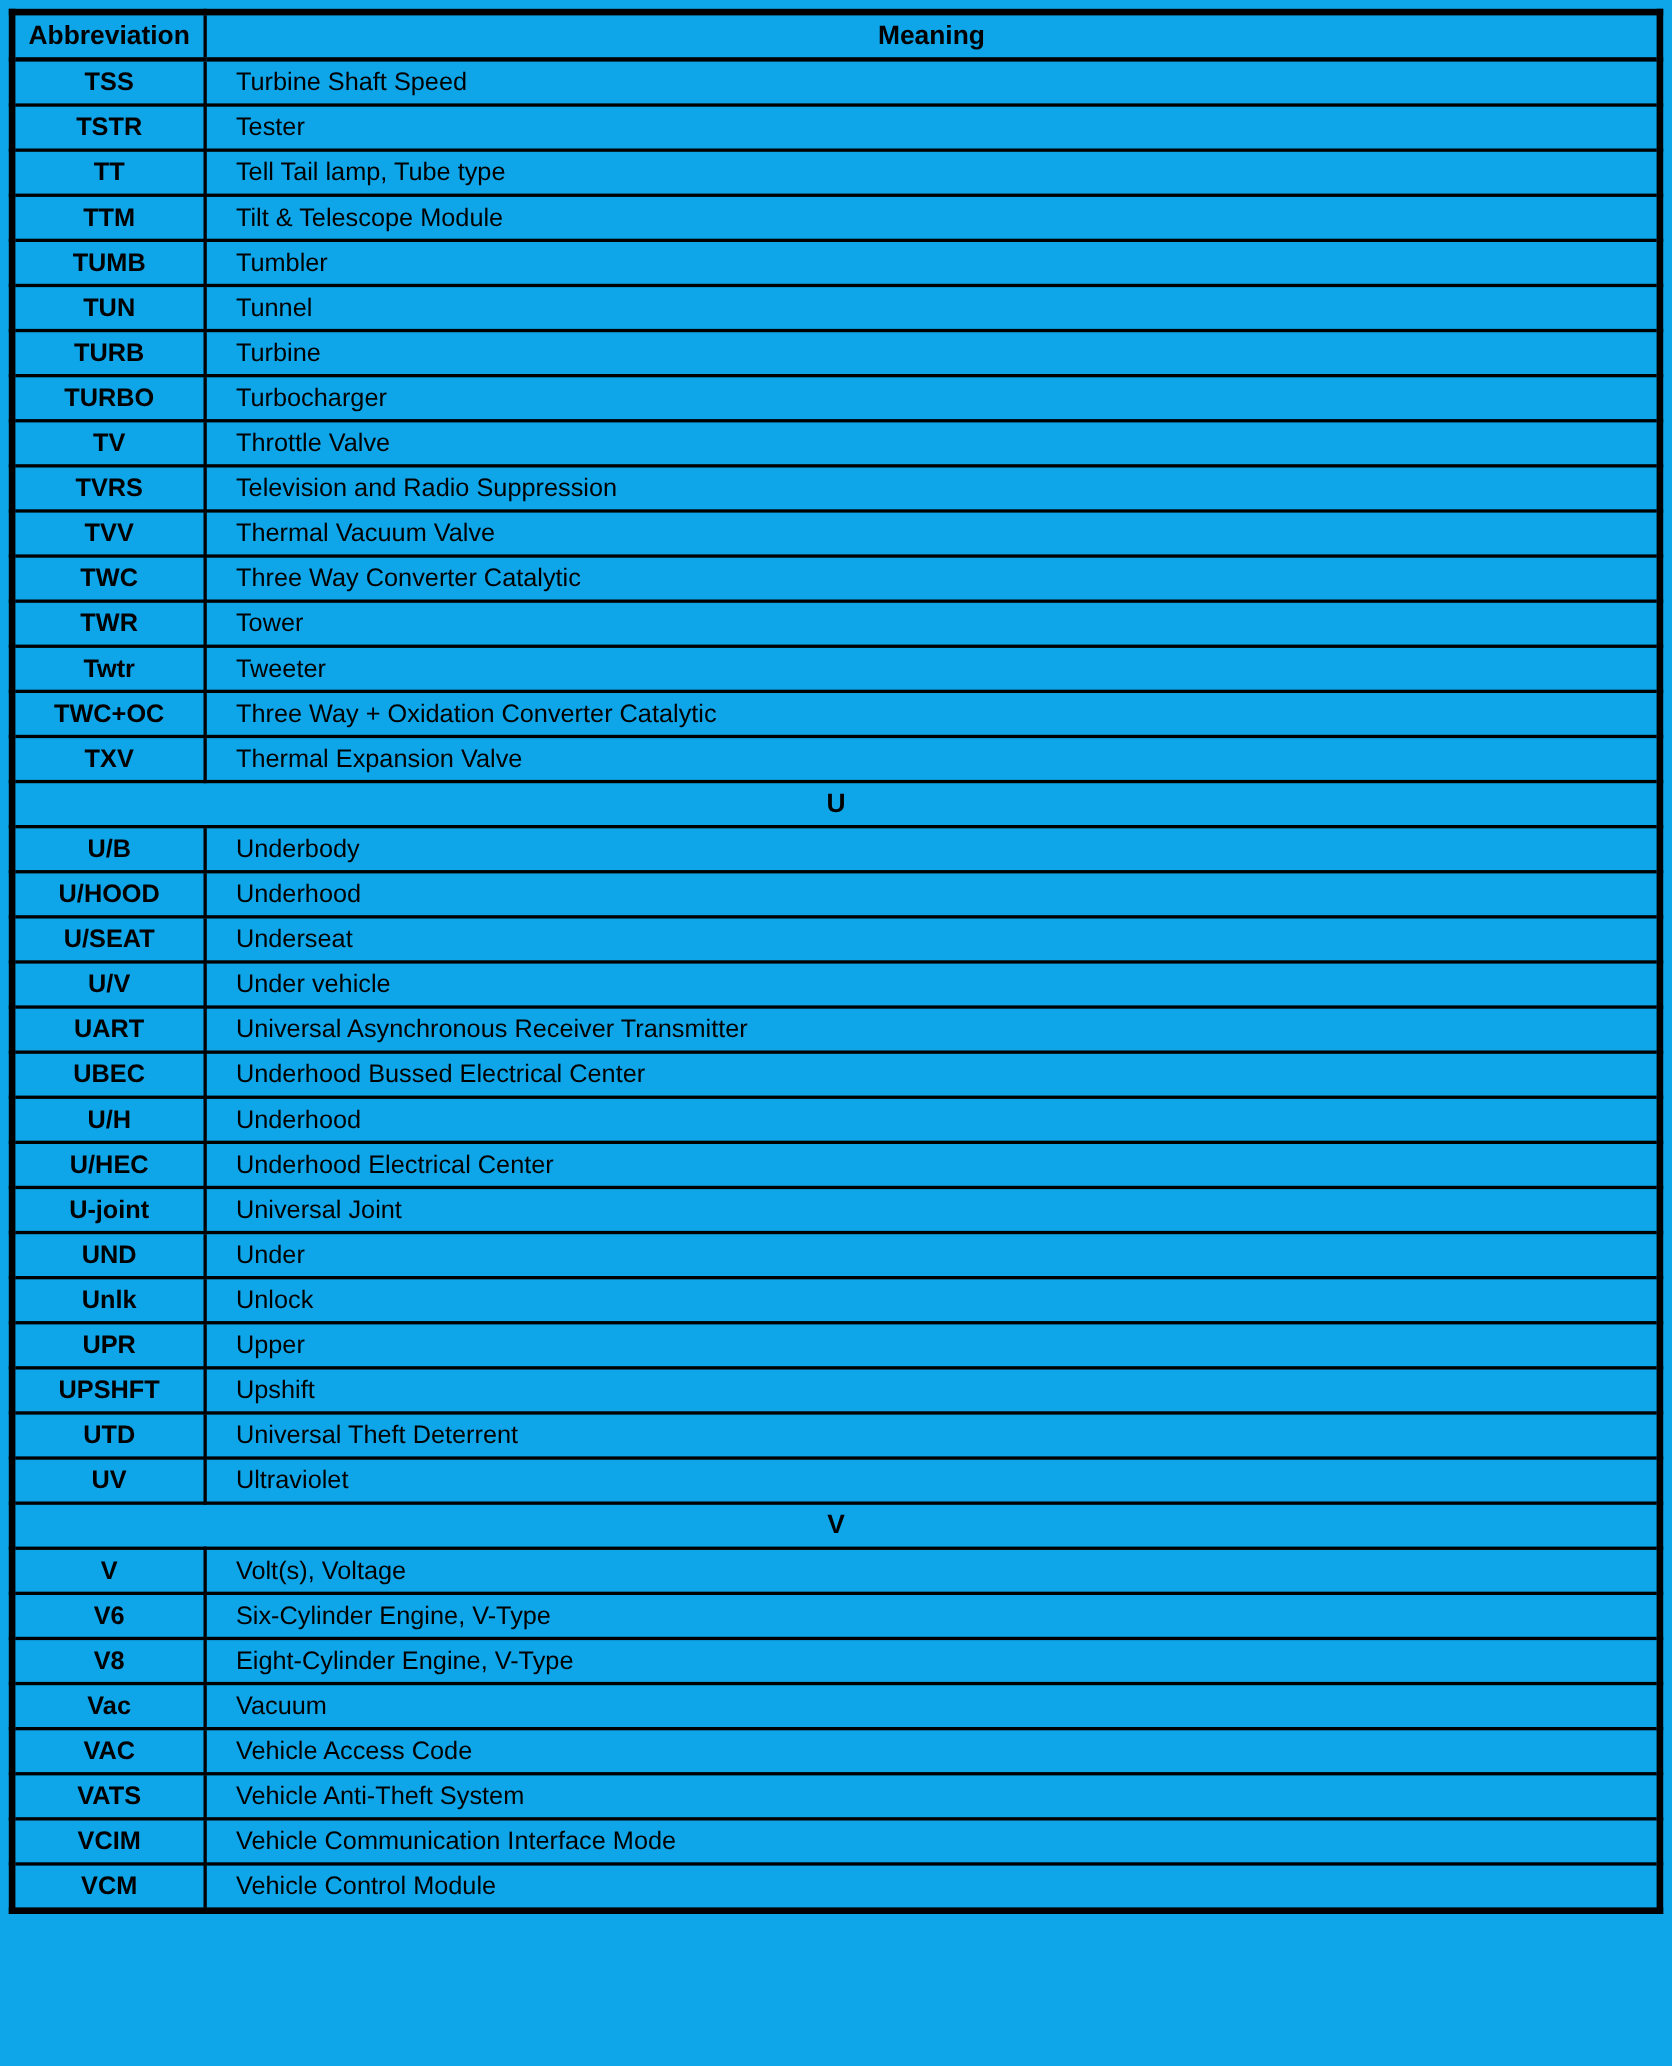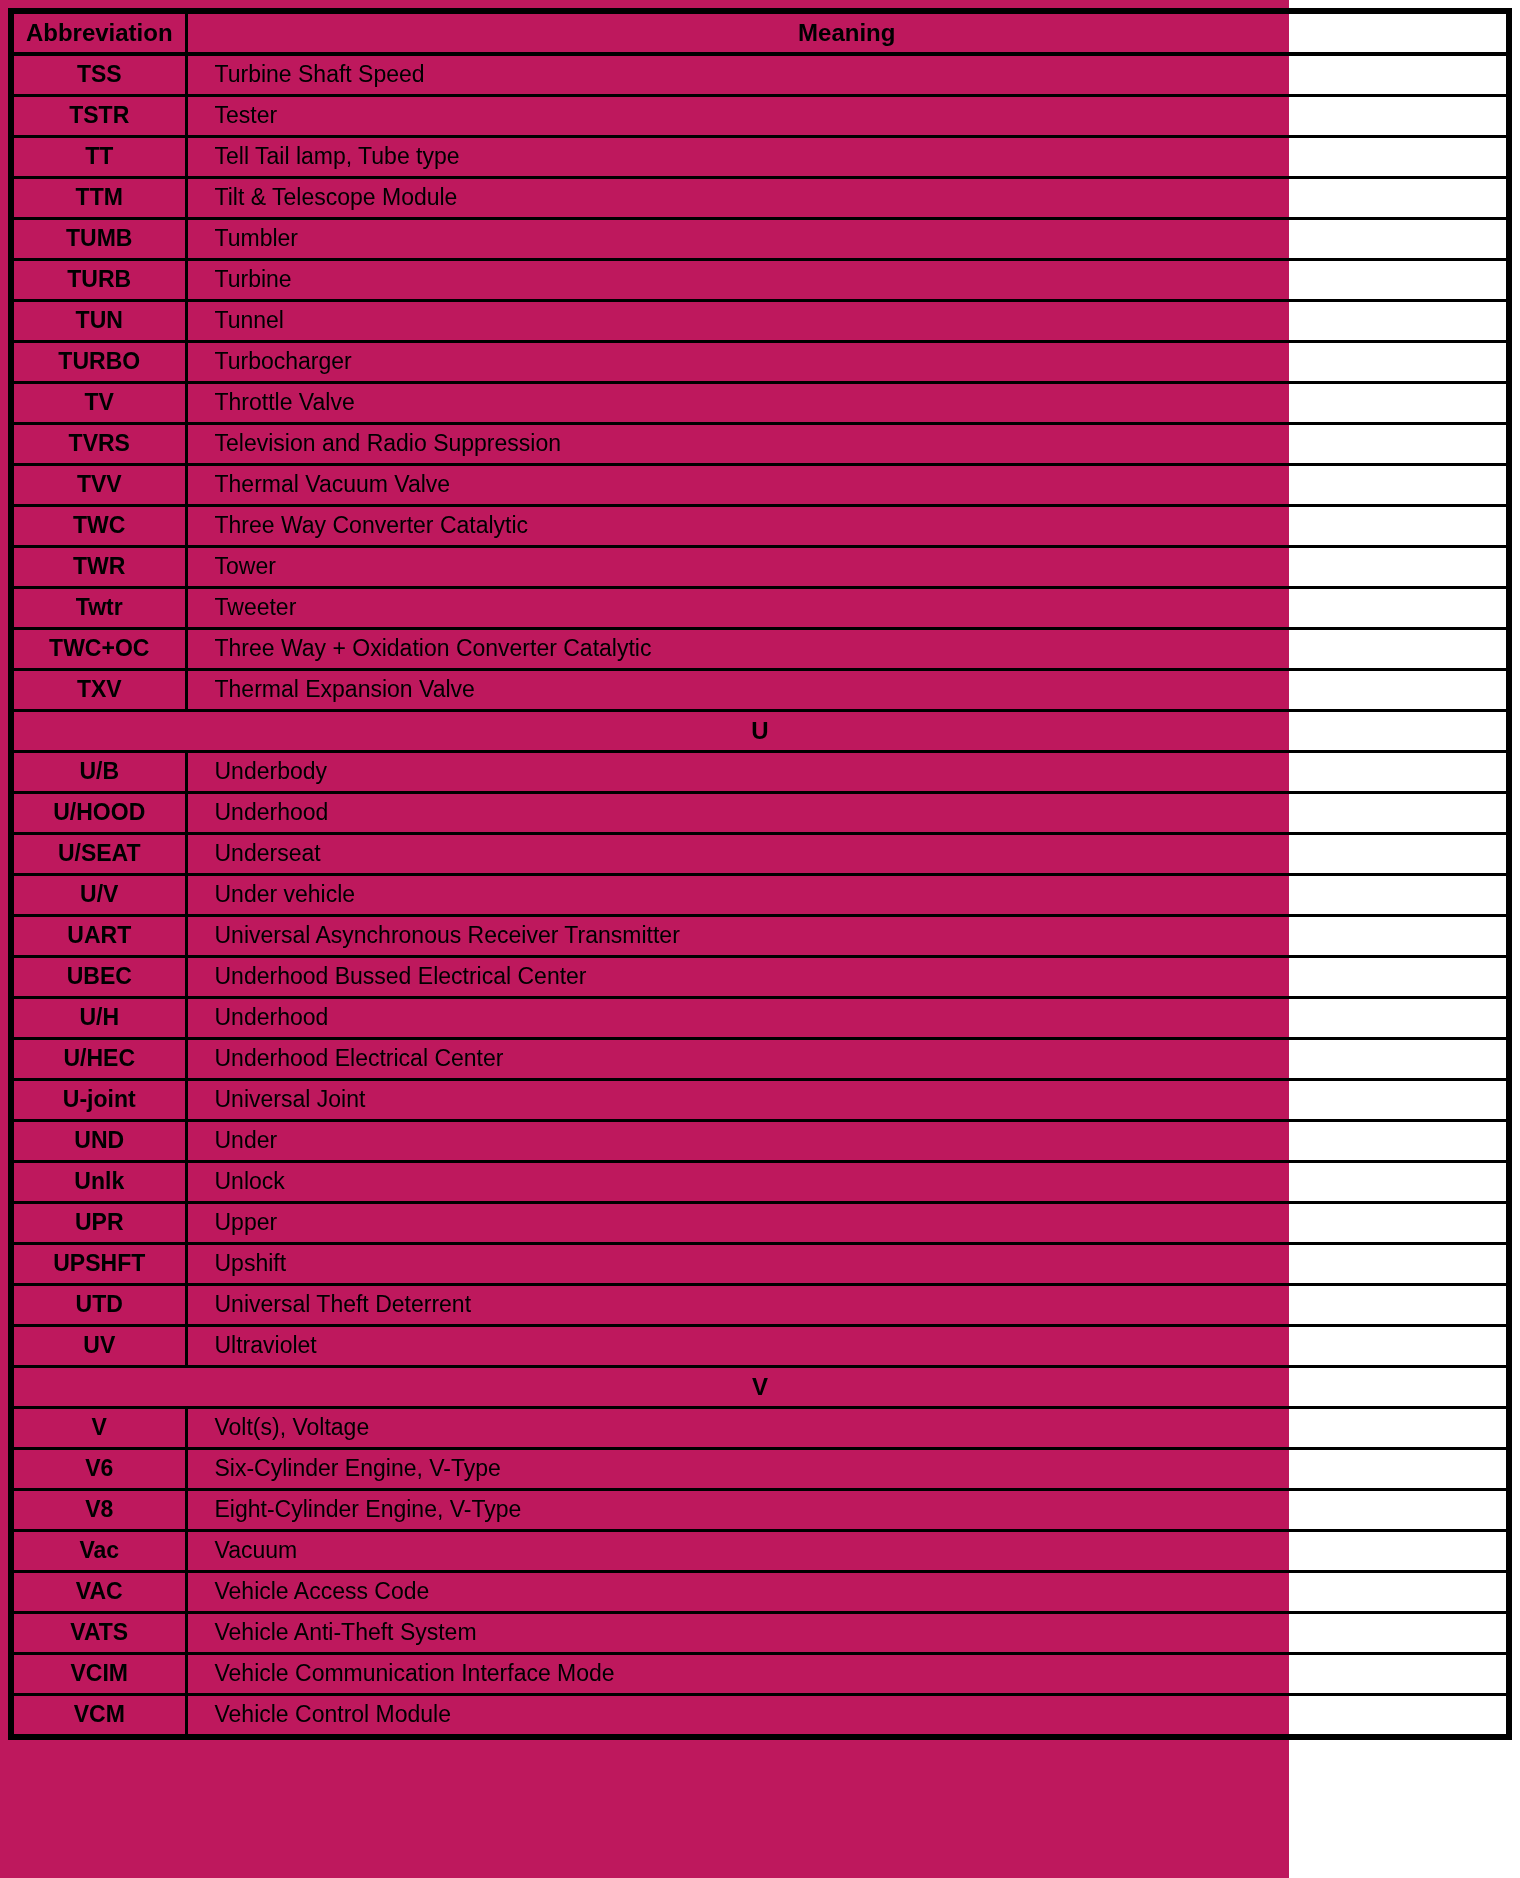--- a/index.html
+++ b/index.html
@@ -1,24 +1,24 @@
 <!DOCTYPE html>
 <html><head>
 <meta charset="utf-8">
 <style>
   html, body {
     margin: 0;
     padding: 0;
     background: #ffffff;
   }
   .page {
-    width: 1289px;
+    width: 1520px;
     height: 1878px;
     box-sizing: border-box;
-    background: #be185d;
+    background: #0ea5e9;
     padding: 8px 8px 0 8px;
     font-family: "Liberation Sans", sans-serif;
     color: #000000;
   }
   table.abbr-table {
     border-collapse: collapse;
     table-layout: fixed;
     width: 1504px;
     border: 6px solid #000000;
   }
@@ -90,27 +90,27 @@
     <td class="cell-abbr">TTM</td>
     <td class="cell-meaning">Tilt &amp; Telescope Module</td>
   </tr>
 
   <tr>
     <td class="cell-abbr">TUMB</td>
     <td class="cell-meaning">Tumbler</td>
   </tr>
 
   <tr>
+    <td class="cell-abbr">TUN</td>
+    <td class="cell-meaning">Tunnel</td>
+  </tr>
+
+  <tr>
     <td class="cell-abbr">TURB</td>
     <td class="cell-meaning">Turbine</td>
-  </tr>
-
-  <tr>
-    <td class="cell-abbr">TUN</td>
-    <td class="cell-meaning">Tunnel</td>
   </tr>
 
   <tr>
     <td class="cell-abbr">TURBO</td>
     <td class="cell-meaning">Turbocharger</td>
   </tr>
 
   <tr>
     <td class="cell-abbr">TV</td>
     <td class="cell-meaning">Throttle Valve</td>

